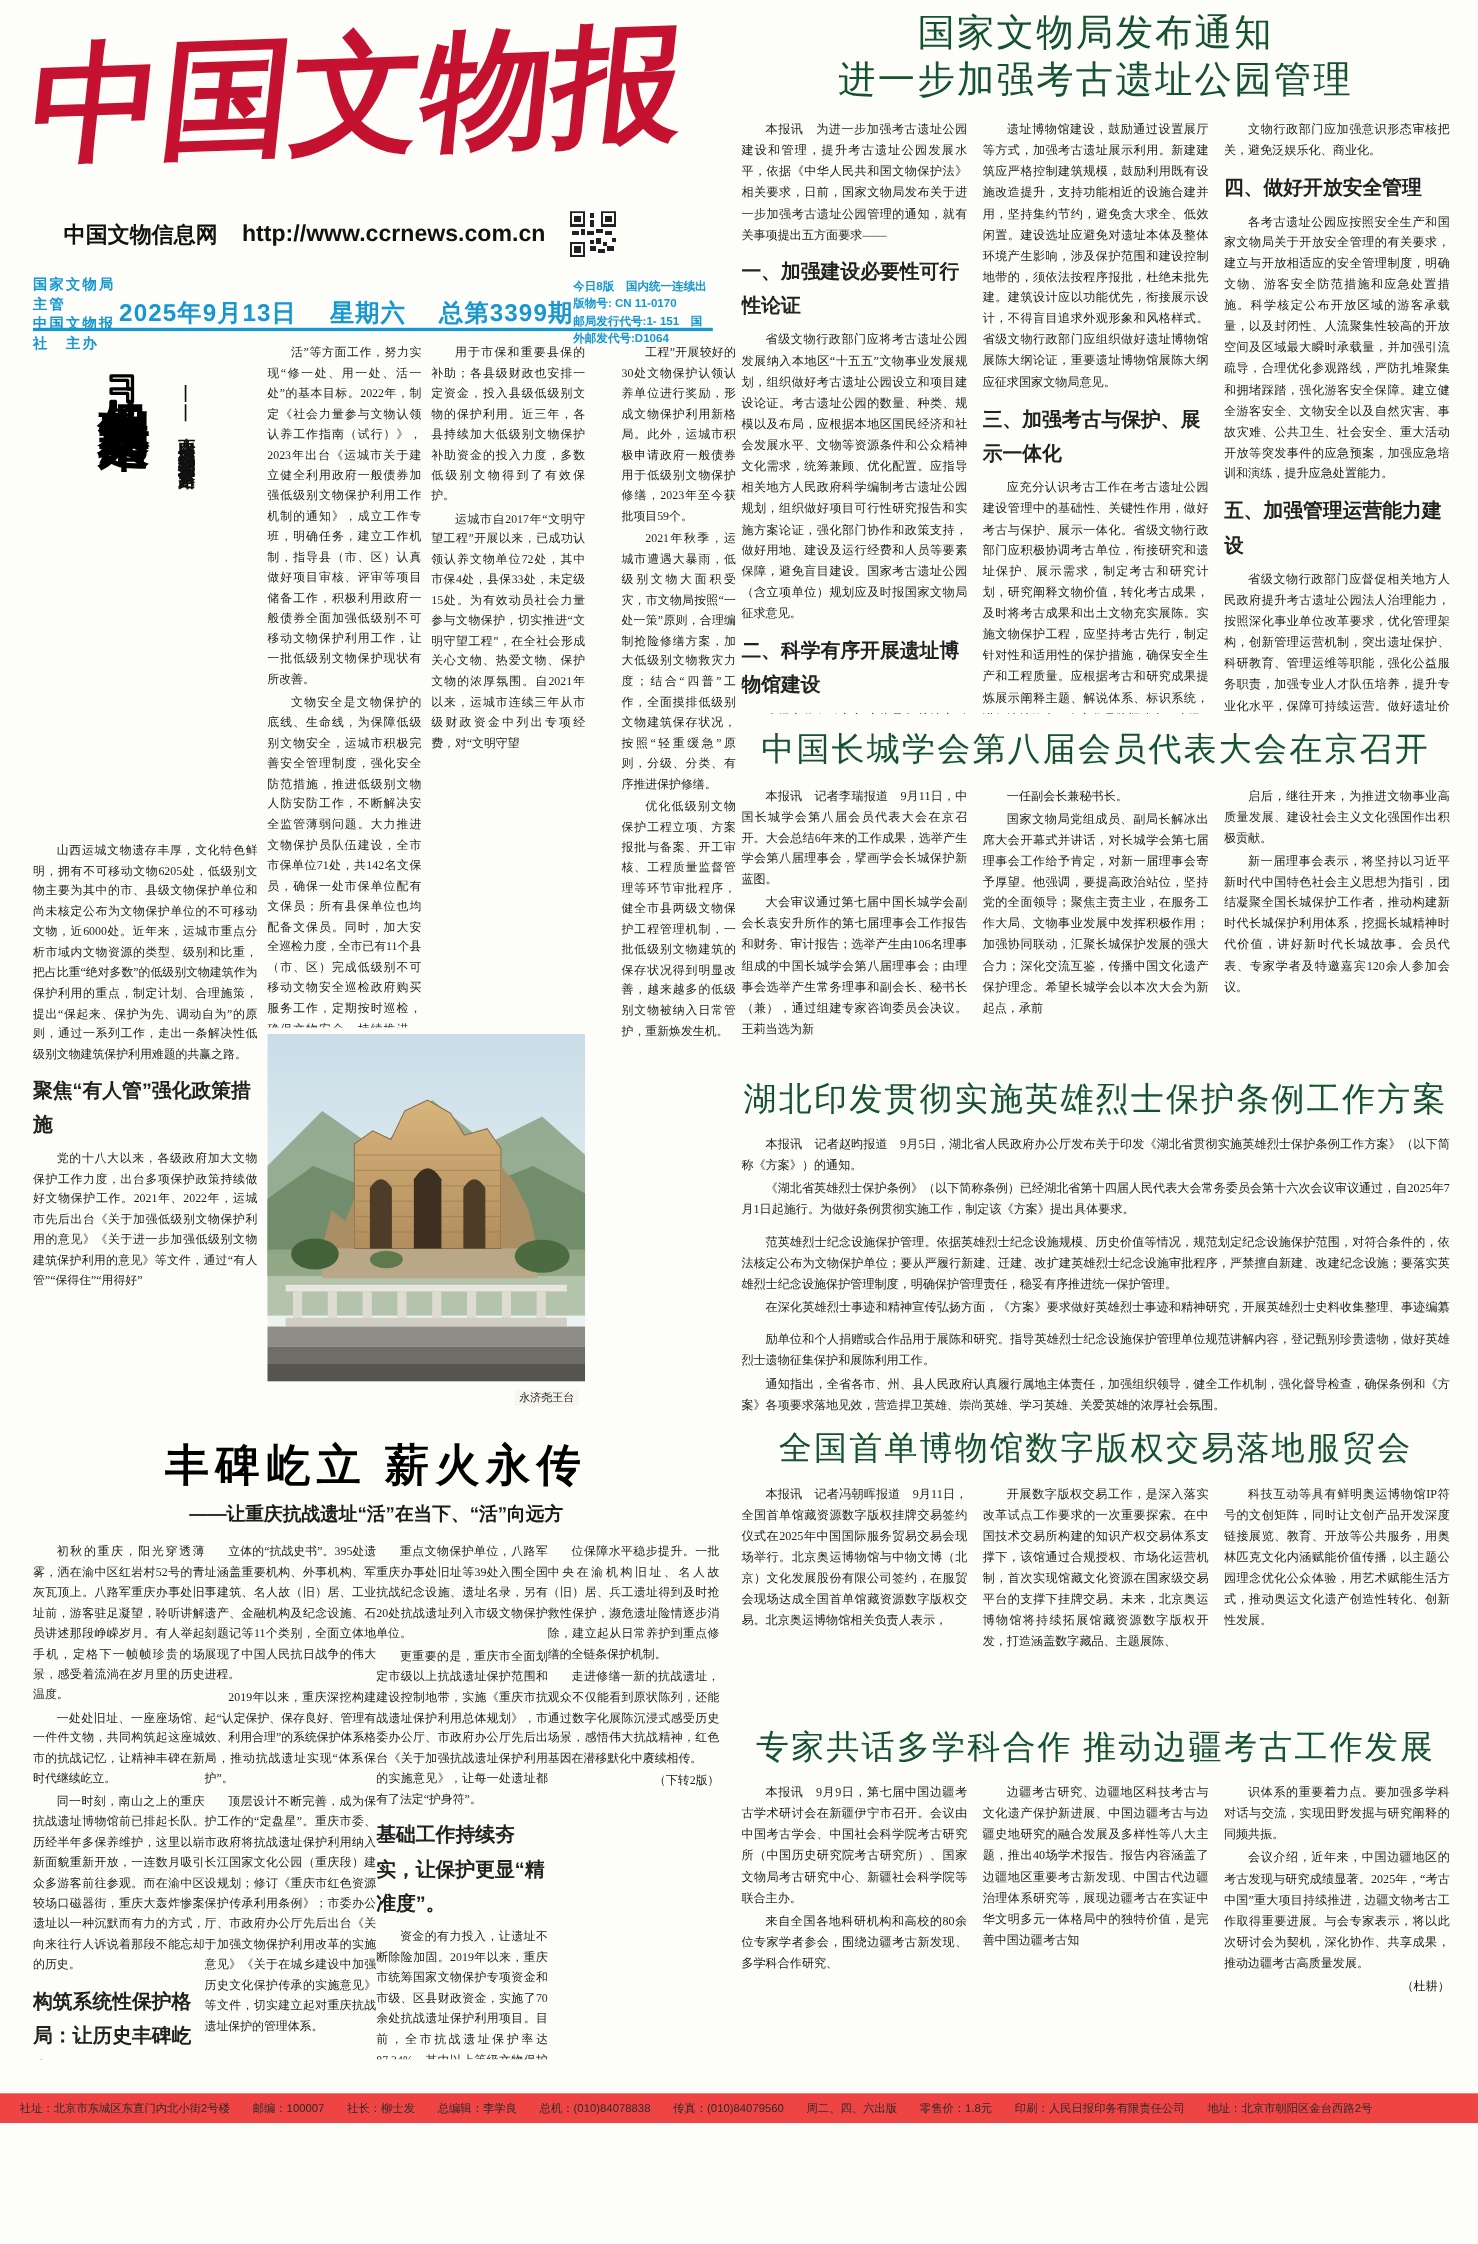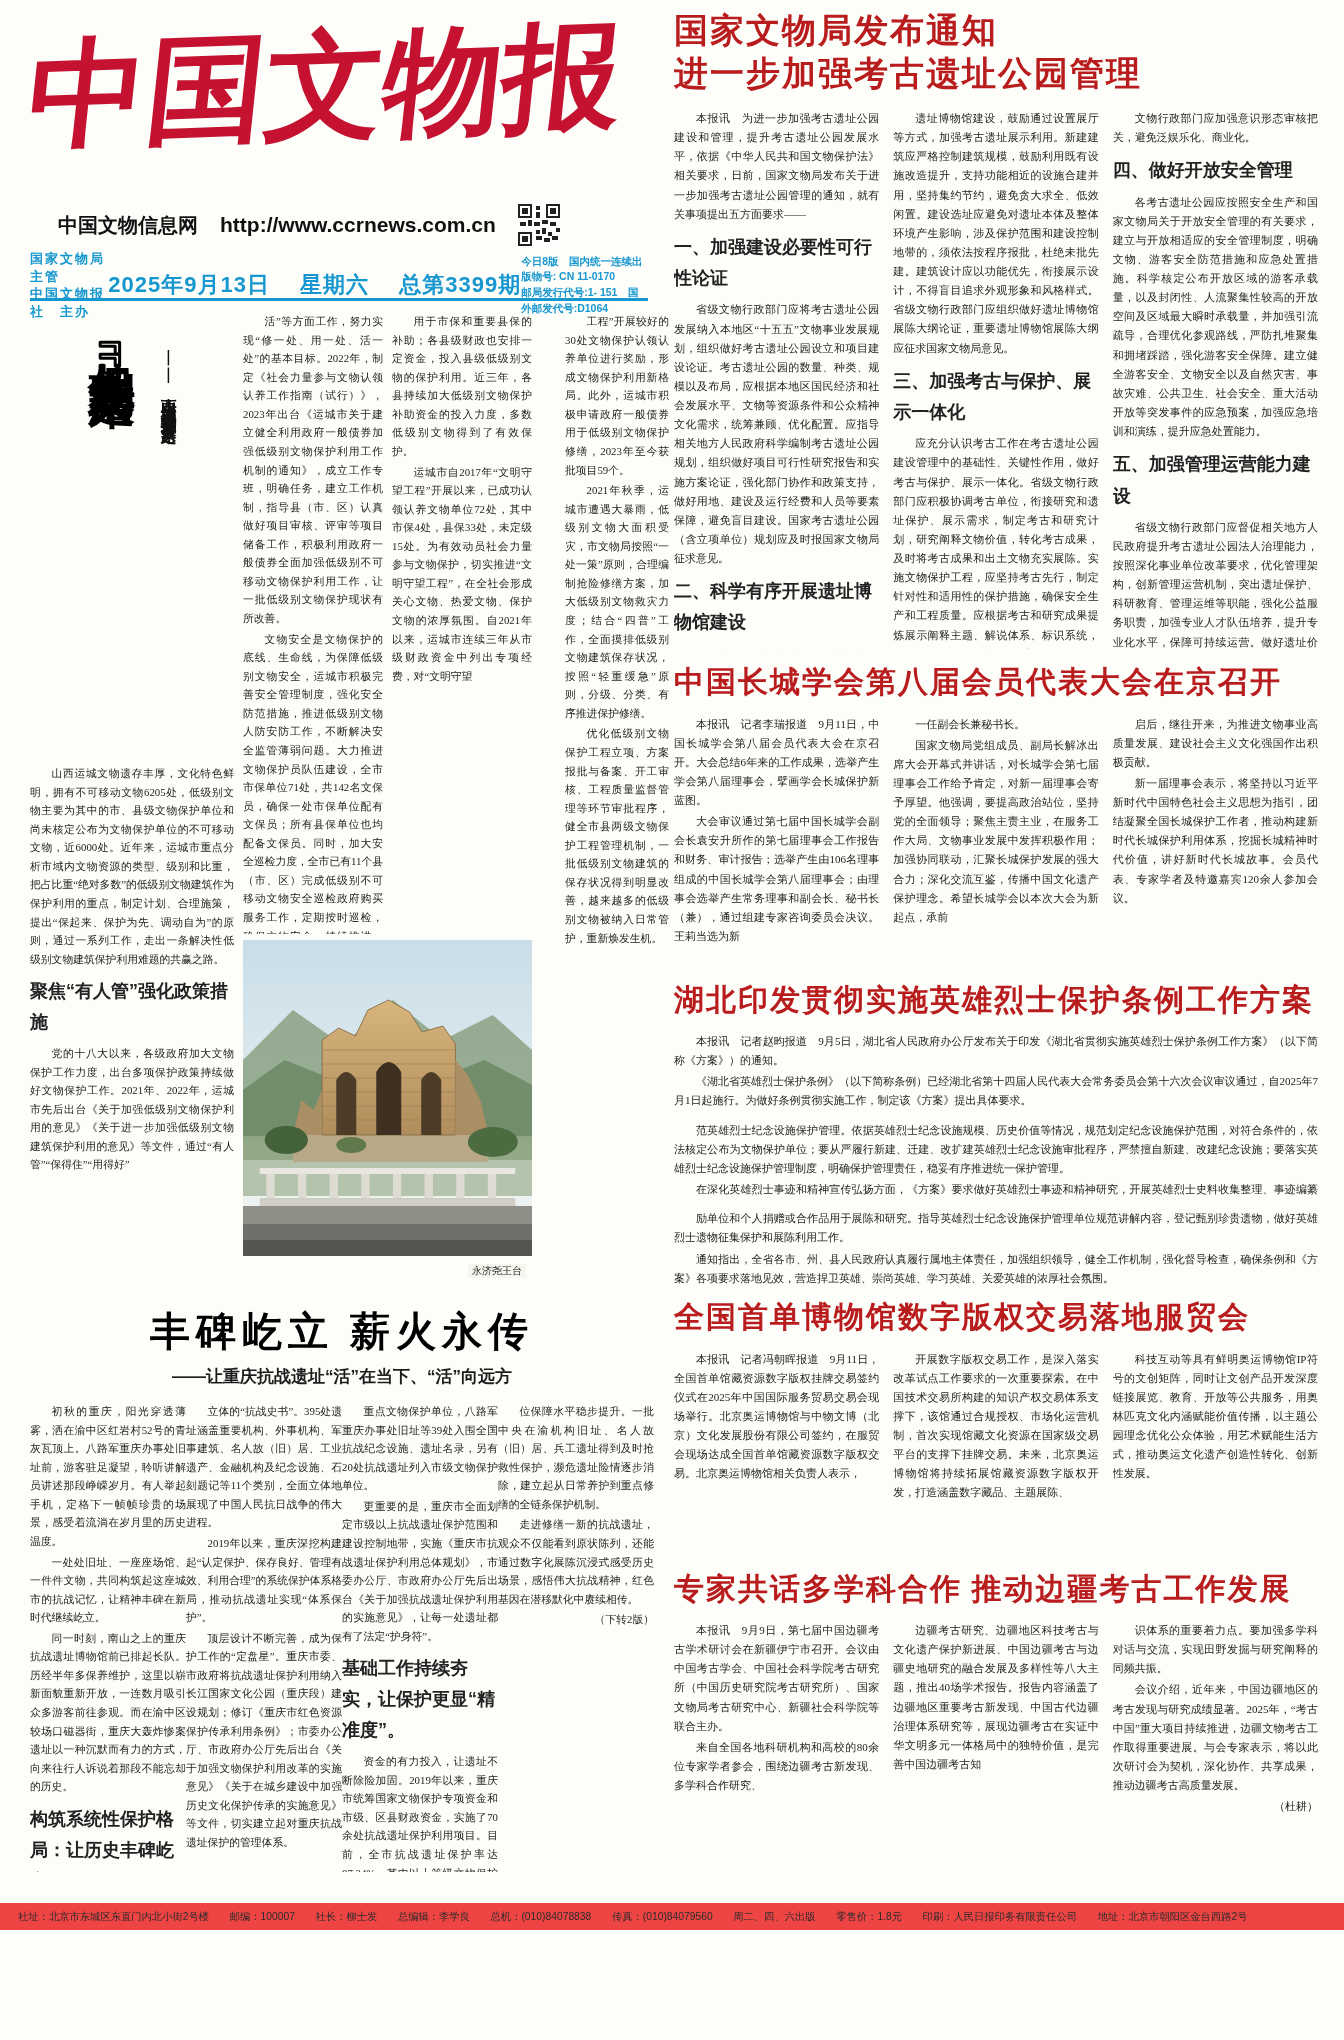--- a/index.html
+++ b/index.html
@@ -7,21 +7,21 @@
         font-family:"Liberation Serif","DejaVu Serif",serif;color:#1c1c1c;overflow:hidden;}
   .top-row{display:flex;padding:0;}
   .left-region{width:658px;padding:0 4px 0 30px;box-sizing:border-box;}
   .right-region{flex:1;padding:6px 26px 0 16px;box-sizing:border-box;}
 
   
   .masthead{position:relative;height:300px;}
   .paper-title{font-family:"Liberation Serif",serif;font-weight:900;color:#c41230;
       font-size:118px;letter-spacing:0px;line-height:1;position:absolute;top:28px;left:0;
       transform:skewX(-8deg) rotate(-2deg);white-space:nowrap;}
-  .site-row{position:absolute;top:204px;left:28px;display:flex;align-items:center;gap:22px;}
+  .site-row{position:absolute;top:192px;left:28px;display:flex;align-items:center;gap:22px;}
   .site-label{font-family:"Liberation Sans",sans-serif;font-weight:bold;font-size:20px;color:#111;}
   .site-url{font-family:"Liberation Sans",sans-serif;font-weight:bold;font-size:21px;color:#111;}
   .qr{width:42px;height:42px;}
   .dateline{position:absolute;top:250px;left:0;right:8px;display:flex;align-items:center;color:#1697cf;}
   .dl-left{font-family:"Liberation Sans",sans-serif;font-weight:bold;font-size:13px;line-height:1.35;letter-spacing:2px;}
   .dl-center{flex:1;text-align:center;font-family:"Liberation Sans",sans-serif;font-weight:bold;
       font-size:22px;letter-spacing:1px;white-space:nowrap;}
   .dl-right{font-family:"Liberation Sans",sans-serif;font-weight:bold;font-size:10.5px;line-height:1.5;text-align:left;}
   .blue-rule{position:absolute;top:298px;left:0;right:6px;height:3px;background:#1697cf;}
 
@@ -49,21 +49,21 @@
 
   
   .chongqing{height:600px;padding-top:4px;}
   .cq-title{text-align:center;font-weight:900;font-size:40px;letter-spacing:6px;margin:10px 0 2px 0;color:#000;}
   .cq-sub{text-align:center;font-family:"Liberation Sans",sans-serif;font-weight:bold;font-size:17px;margin:6px 0 14px 0;}
   .cq-cols{display:flex;height:470px;}
   .cq-cols .col{flex:1;}
 
   
   .r-art{margin-bottom:6px;}
-  .r-head{font-weight:700;color:#b91c1c;line-height:1.25;}
+  .r-head{text-align:center;font-weight:400;color:#14532d;line-height:1.25;}
   .notice .r-head{font-size:34px;letter-spacing:2px;margin:4px 0 14px 0;}
   .one-line{font-size:30px;letter-spacing:2px;margin:14px 0 14px 0;}
   .r-cols{display:flex;gap:14px;}
   .r-cols .col{flex:1;font-size:11px;line-height:1.74;}
   .notice-cols{height:540px;}
   .gw-cols{height:252px;}
   .hb-cols{height:252px;flex-direction:column;}
   .bs-cols{height:206px;}
   .fr-cols{height:208px;}
 

